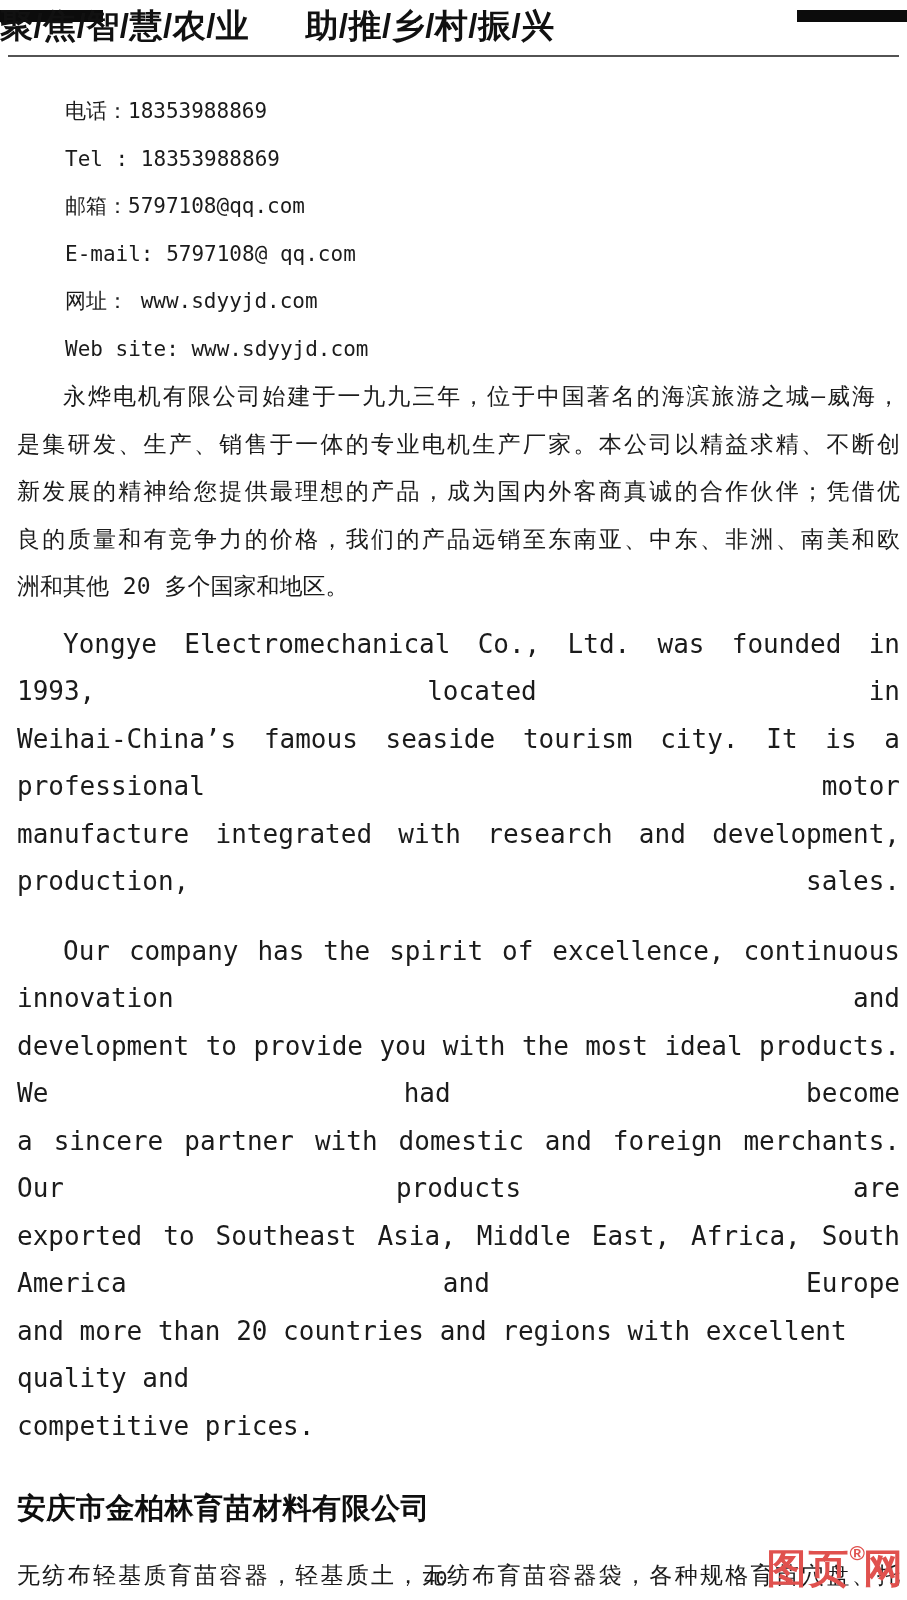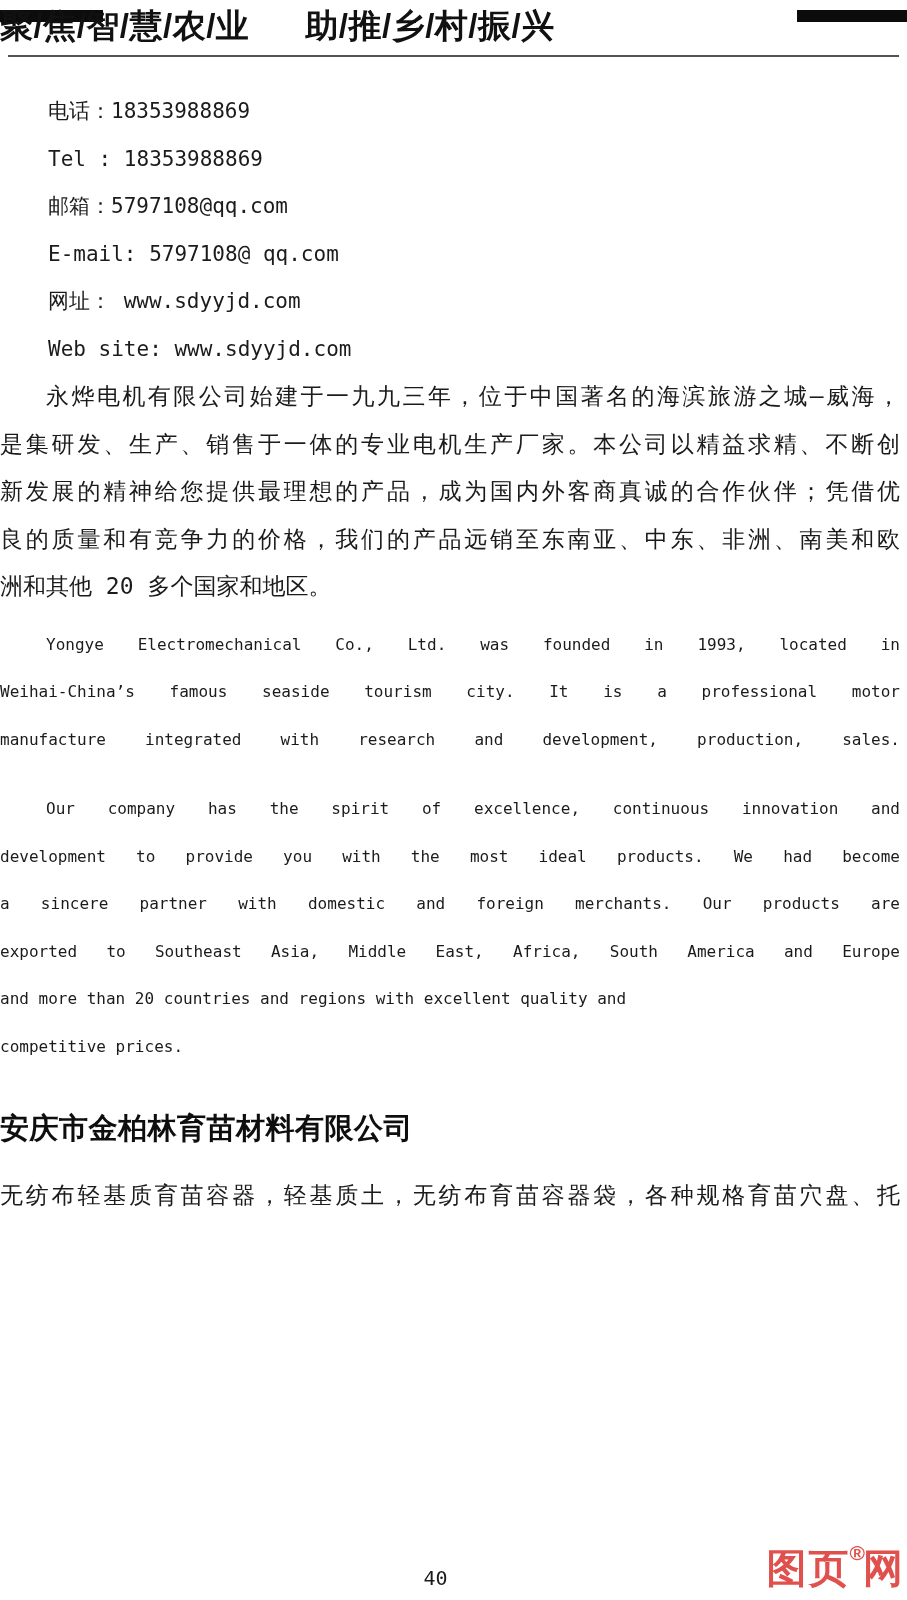--- a/index.html
+++ b/index.html
@@ -15,28 +15,28 @@
   .header-bar.right{right:0;width:110px;}
   .header-title{
     position:absolute;top:6px;left:0;width:100%;
     font-family:"Liberation Sans","DejaVu Sans",sans-serif;
     font-weight:bold;font-size:33px;line-height:40px;color:#111;
     white-space:nowrap;letter-spacing:0.5px;
   }
   .header-title .gap{display:inline-block;width:56px;}
   .header-rule{position:absolute;top:55px;left:8px;right:8px;height:2px;background:#535353;}
   
-  #content-root{position:absolute;top:88px;left:0;right:7px;}
+  #content-root{position:absolute;top:88px;left:17px;right:7px;}
   .line{line-height:47.5px;}
   .line.fill{text-align:justify;text-align-last:justify;}
   .line.indent{text-indent:46px;}
   .contact-block{margin-left:48px;font-size:21px;}
   .paragraph{margin:0;}
   .paragraph.zh{font-size:23px;}
-  .paragraph.en{font-size:16px;}
+  .paragraph.en{font-size:26px;}
   .section-heading{
     font-family:"Liberation Sans","DejaVu Sans",sans-serif;
     font-weight:bold;font-size:29px;line-height:44px;color:#0e0e0e;
     letter-spacing:0.5px;
   }
   
   .page-number{
     position:absolute;top:1566px;left:0;width:100%;text-align:center;
     font-size:20px;transform:translateX(-18px);
   }

